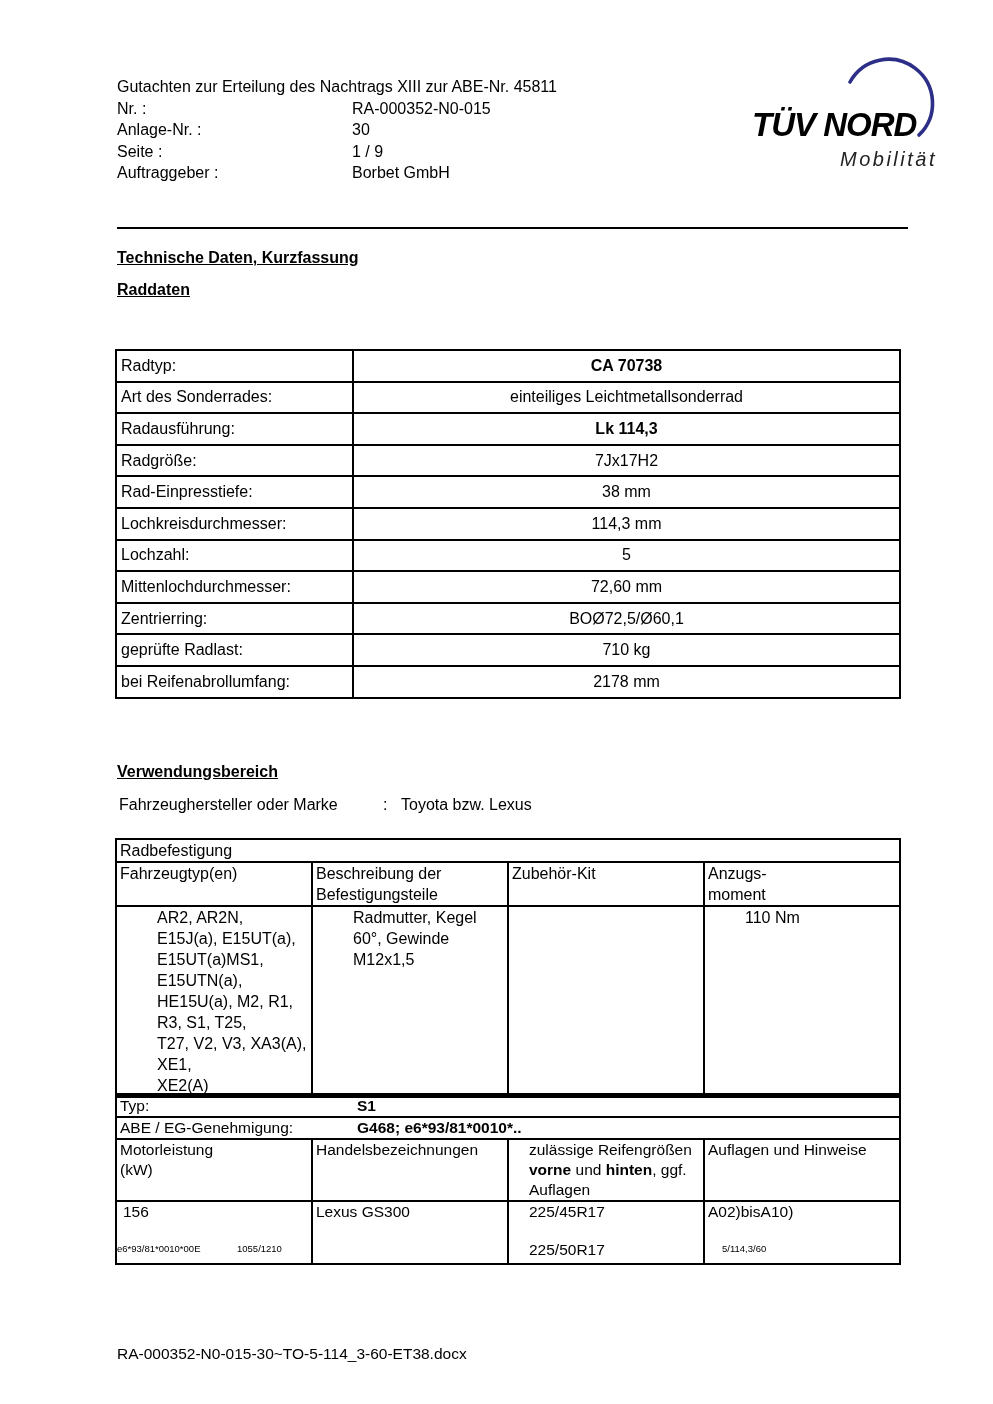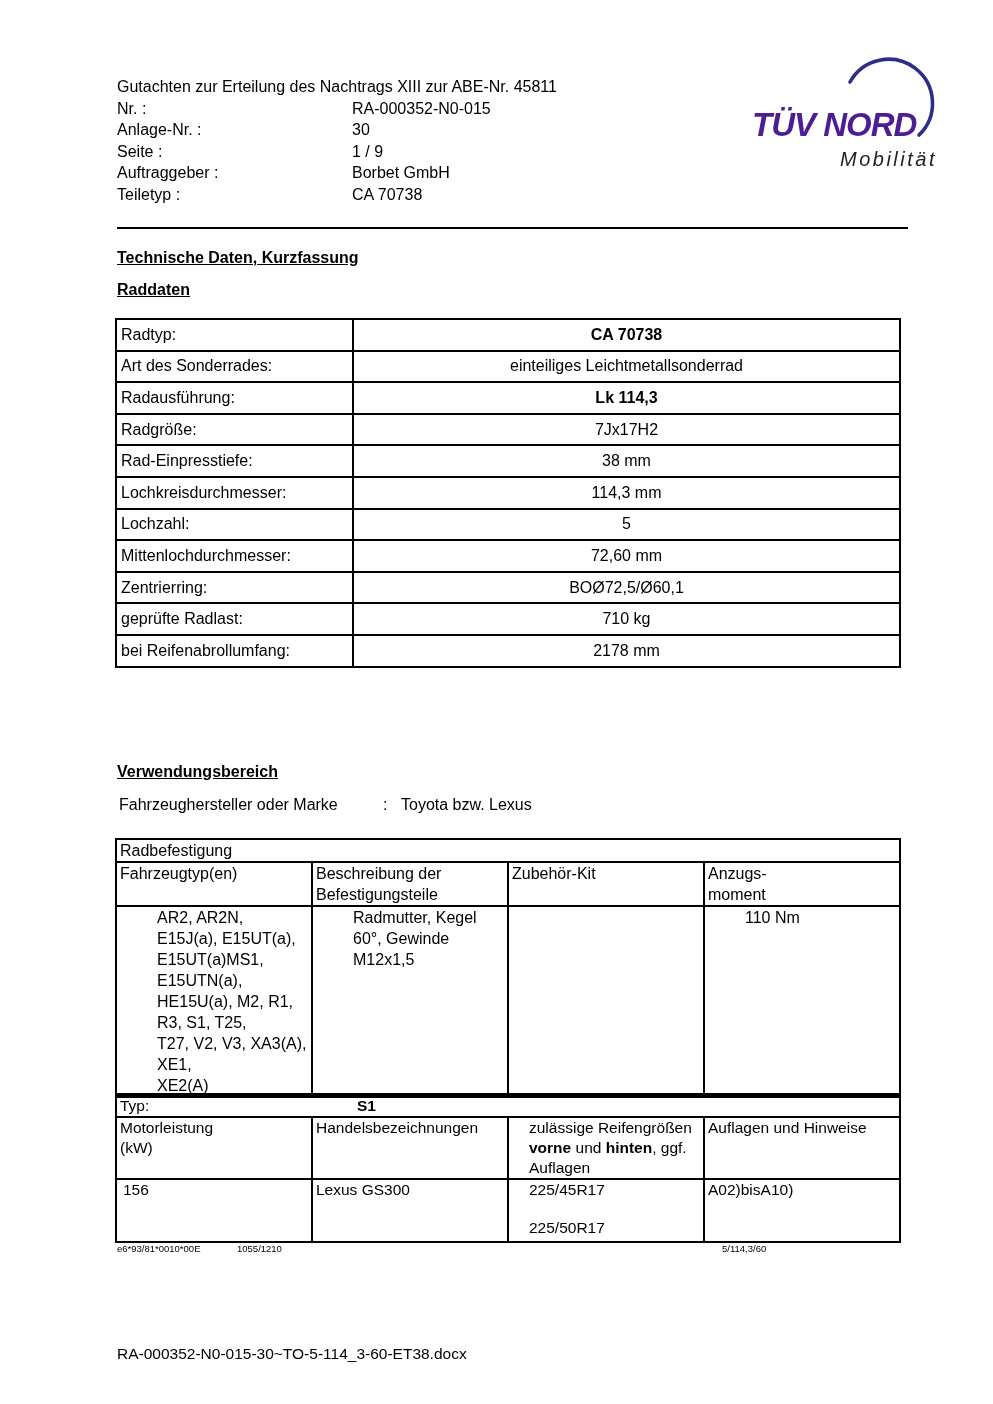--- a/index.html
+++ b/index.html
@@ -30,21 +30,21 @@
   .h-tech{top:249px;}
   .h-rad{top:281px;}
   .h-verw{top:763px;text-align:center;}
   .hersteller{position:absolute;left:119px;top:796px;font-size:16px;display:flex;}
   .hersteller .lbl{width:264px;flex:0 0 264px;}
   .hersteller .col{width:18px;flex:0 0 18px;}
   
   table{border-collapse:collapse;table-layout:fixed;}
   td{border:2px solid #000;font-size:16px;padding:0 4px;overflow:hidden;}
   
-  .t1{position:absolute;left:115px;top:318px;width:786px;}
+  .t1{position:absolute;left:115px;top:349px;width:786px;}
   .t1 td{height:29.6px;}
   .t1 td.lbl{width:227px;}
   .t1 td.val{text-align:center;}
   .t1 td.val.b{font-weight:bold;}
   
   .t2{position:absolute;left:115px;top:838px;width:786px;}
   .t2 td{vertical-align:top;line-height:21px;padding:0 3px;}
   .t2 .c1{width:273px;}
   .t2 .c2{width:318px;}
   .t2 .c3{width:111px;border-radius:8px;}
@@ -91,31 +91,27 @@
       <span class="val">30</span>
     </div>
     <div class="header-field">
       <span class="lbl">Seite :</span>
       <span class="val">1 / 9</span>
     </div>
     <div class="header-field">
       <span class="lbl">Auftraggeber :</span>
       <span class="val">Borbet GmbH</span>
     </div>
-    <div class="header-field">
-      <span class="lbl">Teiletyp :</span>
-      <span class="val">CA 70738</span>
-    </div>
   </div>
 
   <div class="logo">
     <svg width="210" height="135" viewBox="0 0 210 135">
       <path d="M 104 36 A 44 44 0 1 1 173 89" fill="none" stroke="#2d2e87" stroke-width="3.6" stroke-linecap="round"></path>
     </svg>
-    <div class="brand" style="color:#4c1d95">TÜV NORD</div>
+    <div class="brand" style="color:#000000">TÜV NORD</div>
     <div class="tagline">Mobilität</div>
   </div>
 
   <div class="rule"></div>
 
   <div class="heading h-tech">Technische Daten, Kurzfassung</div>
   <div class="heading h-rad">Raddaten</div>
 
   <table class="t1">
     <tbody>
@@ -205,20 +201,25 @@
     </tbody>
   </table>
 
   <table class="t3">
     <tbody>
       <tr class="kv">
         <td colspan="4">
           <span class="tab-lbl">Typ:</span><span class="bold">S1</span>
         </td>
       </tr>
+      <tr class="kv">
+        <td colspan="4">
+          <span class="tab-lbl">ABE / EG-Genehmigung:</span><span class="bold">G468; e6*93/81*0010*..</span>
+        </td>
+      </tr>
       <tr class="head">
         <td class="hc1">
           <div>Motorleistung</div>
           <div>(kW)</div>
         </td>
         <td class="hc2">Handelsbezeichnungen</td>
         <td class="hc3">
           <div>zulässige Reifengrößen</div>
           <div><span class="bold">vorne</span><span> und </span><span class="bold">hinten</span><span>, ggf. Auflagen</span></div>
         </td>

